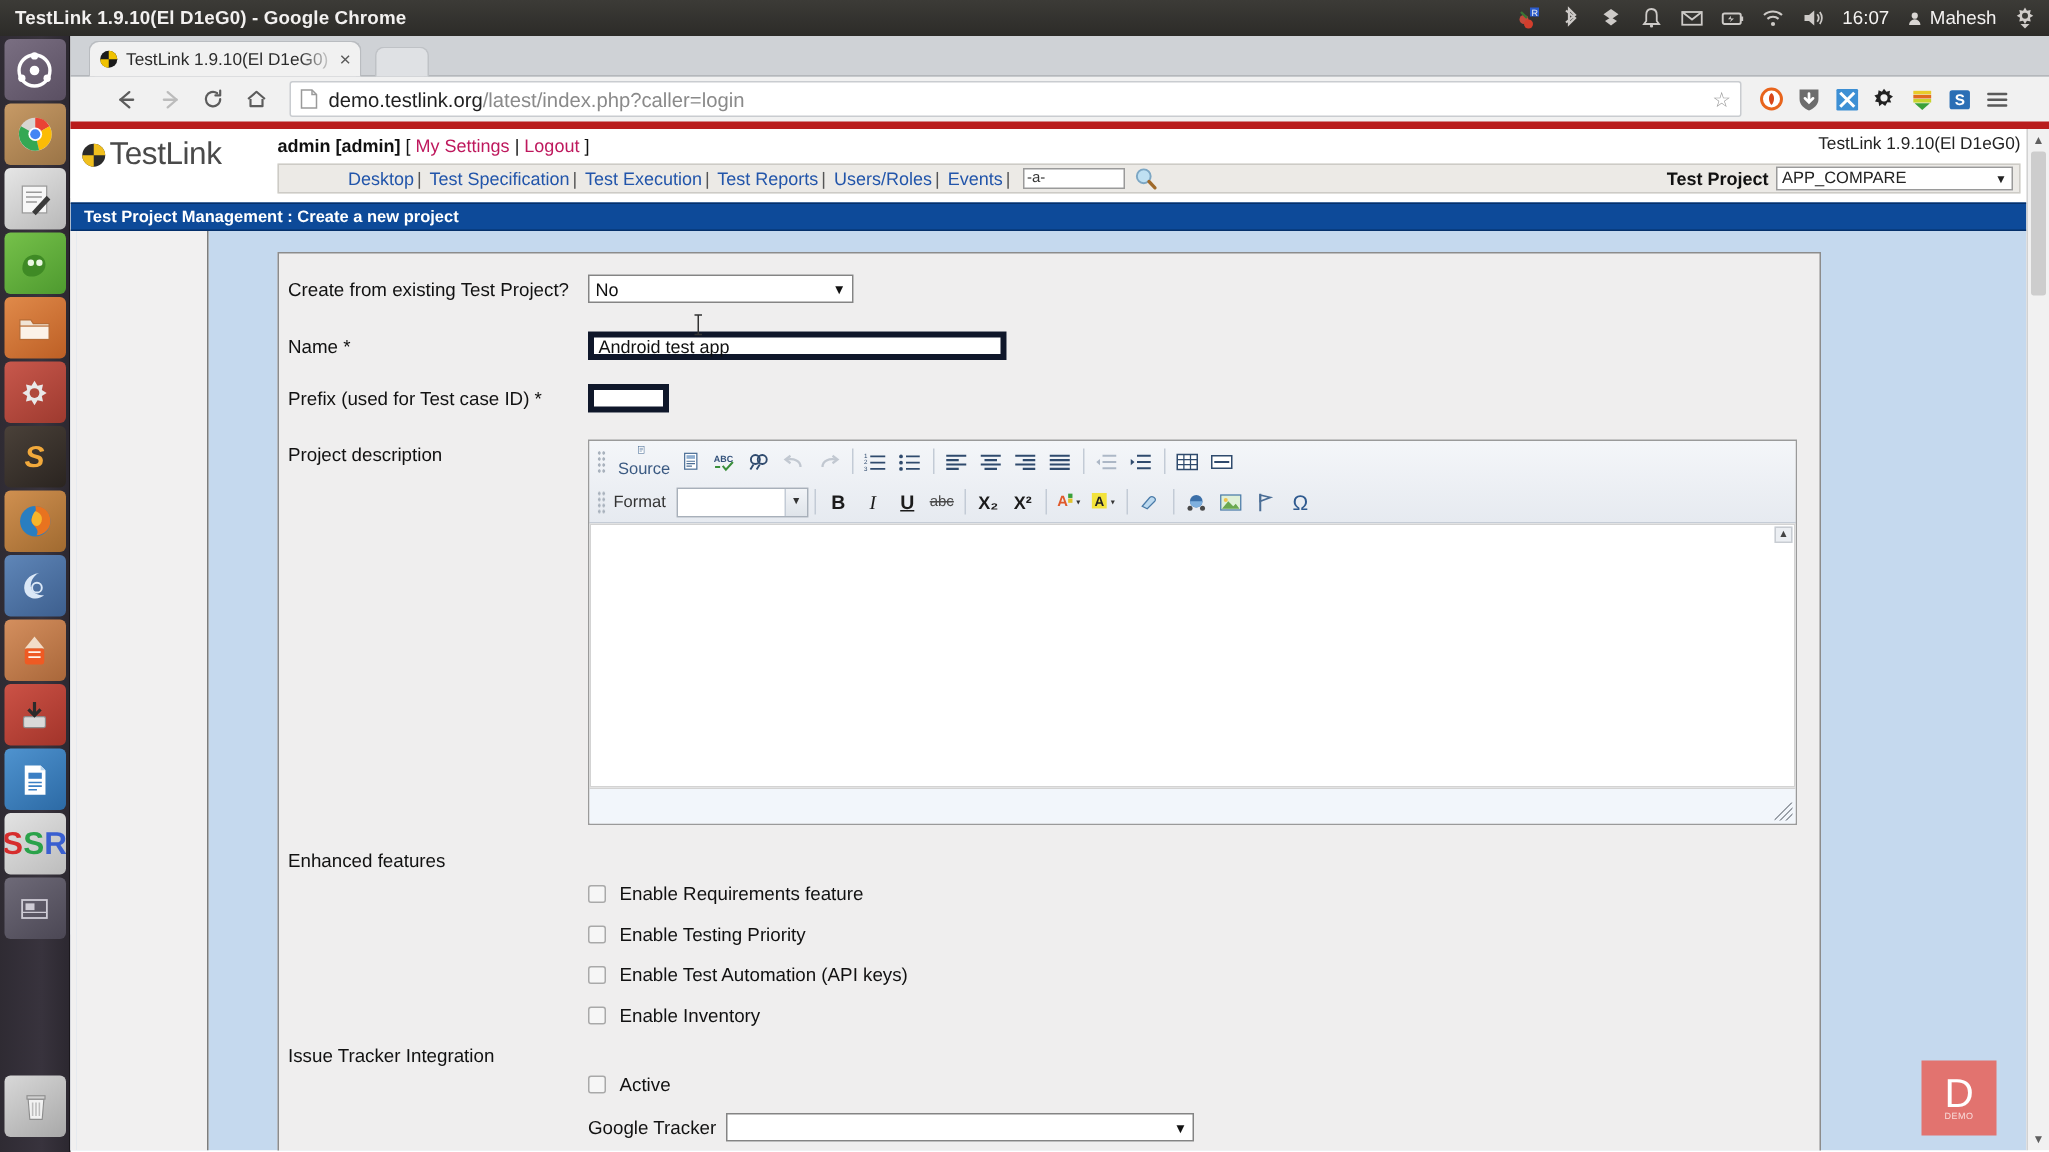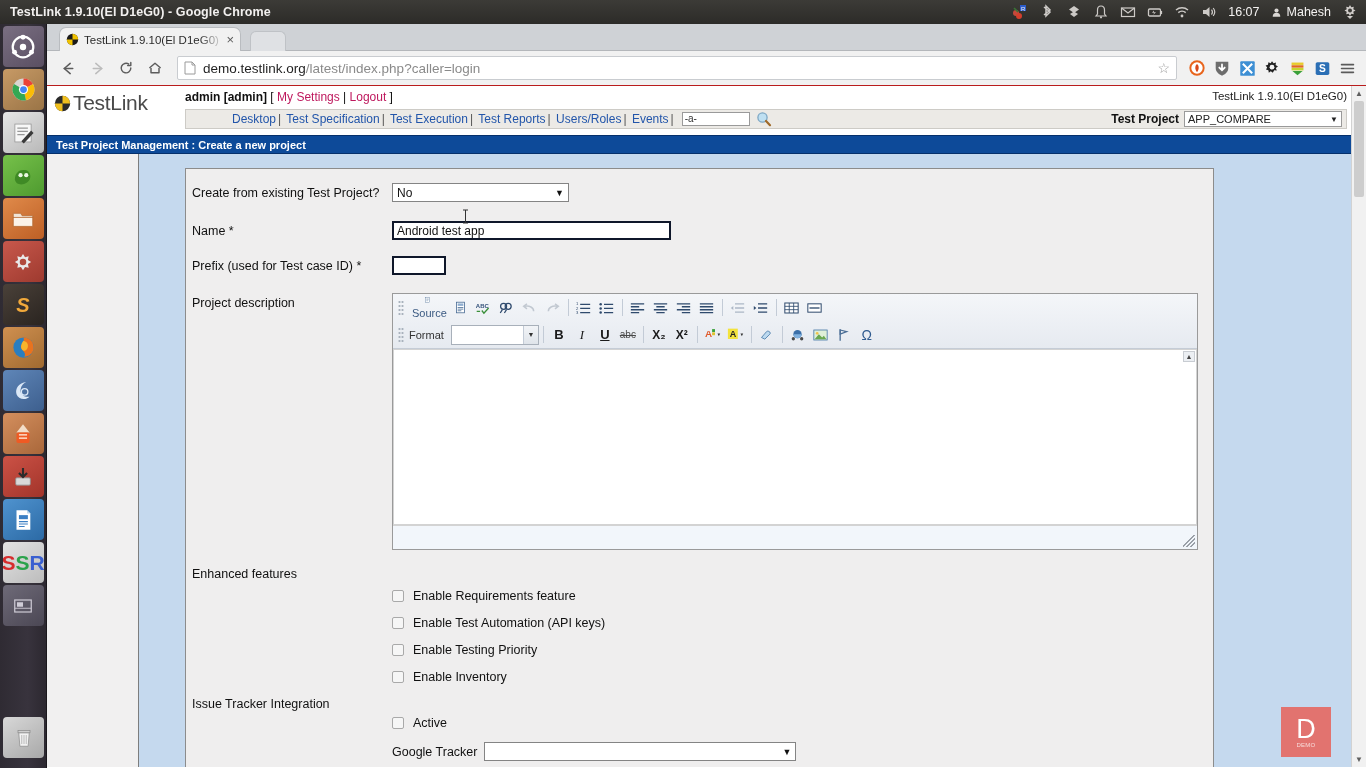--- a/index.html
+++ b/index.html
@@ -59,22 +59,22 @@
             mask-image: linear-gradient(to right, #000 82%, transparent 100%);
   }
   .tab-close { font-size: 13px; color: #5a5a5a; margin-left: 2px; cursor: default; line-height: 1; }
   .tab-new {
     position: absolute; left: 203px; top: 7px; width: 36px; height: 20px;
     background: #dfe1e4; border: 1px solid #bfc2c6; border-bottom: none;
     border-radius: 6px 6px 0 0;
   }
 
   .chrome-toolbar {
-    height: 35px; background: #f1f1f1; border-bottom: 1px solid #b91c1c;
-    display: flex; align-items: center; padding: 0 8px; gap: 3px;
+    height: 35px; background: #f1f1f1; border-bottom: 5px solid #b91c1c;
+    display: flex; align-items: center; padding: 0 24px; gap: 3px;
   }
   .nav-btn {
     width: 26px; height: 26px; display: flex; align-items: center; justify-content: center;
     color: #5c5c5c; font-size: 16px; border-radius: 3px;
   }
   .nav-btn.dim { color: #b8b8b8; }
   .omnibox {
     flex: 1 1 auto; height: 24px; background: #fff; border: 1px solid #c9ccd0;
     border-radius: 2px; margin: 0 6px; display: flex; align-items: center; padding: 0 6px;
   }
@@ -146,21 +146,21 @@
   .row { display: flex; align-items: flex-start; padding: 0 0 0 6px; }
   .lbl { width: 200px; flex: 0 0 200px; font-size: 12.5px; color: #111; line-height: 15px; padding-top: 3px; }
   .fld { flex: 1 1 auto; }
 
   .sel-box {
     height: 19px; border: 1px solid #848484; background: #fff;
     display: flex; align-items: center; padding: 0 4px; font-size: 12px; color: #111;
   }
   .sel-box .caret { margin-left: auto; font-size: 9px; color: #111; }
   .txt-box {
-    height: 19px; border: 2px solid #0f172a; background: #fff;
+    height: 19px; border: 4px solid #0f172a; background: #fff;
     display: flex; align-items: center; padding: 0 3px; font-size: 12px; color: #111;
   }
 
   
   .cke { border: 1px solid #9a9a9a; background: #f7f7f7; width: 806px; }
   .cke-top { background: linear-gradient(#f4f6f9, #e6eaf0); border-bottom: 1px solid #c5ccd6; }
   .cke-row { display: flex; align-items: center; height: 27px; padding: 0 3px; gap: 1px; }
   .cke-grip { width: 6px; height: 16px; margin: 0 2px;
     background-image: radial-gradient(circle, #a9b2bd 1px, transparent 1.2px);
     background-size: 3px 4px; }
@@ -768,25 +768,25 @@
 
             <div class="row" style="margin-top:14px;">
               <div class="lbl">Enhanced features</div>
               <div class="fld" style="padding-top:18px;">
                 <div class="chk-row">
                   <div class="chk"></div>
                   <span class="chk-lbl">Enable Requirements feature</span>
                 </div>
                 <div class="chk-row">
                   <div class="chk"></div>
-                  <span class="chk-lbl">Enable Test Automation (API keys)</span>
+                  <span class="chk-lbl">Enable Testing Priority</span>
                 </div>
                 <div class="chk-row">
                   <div class="chk"></div>
-                  <span class="chk-lbl">Enable Testing Priority</span>
+                  <span class="chk-lbl">Enable Test Automation (API keys)</span>
                 </div>
                 <div class="chk-row">
                   <div class="chk"></div>
                   <span class="chk-lbl">Enable Inventory</span>
                 </div>
               </div>
             </div>
 
             <div class="row" style="margin-top:4px;">
               <div class="lbl">Issue Tracker Integration</div>

